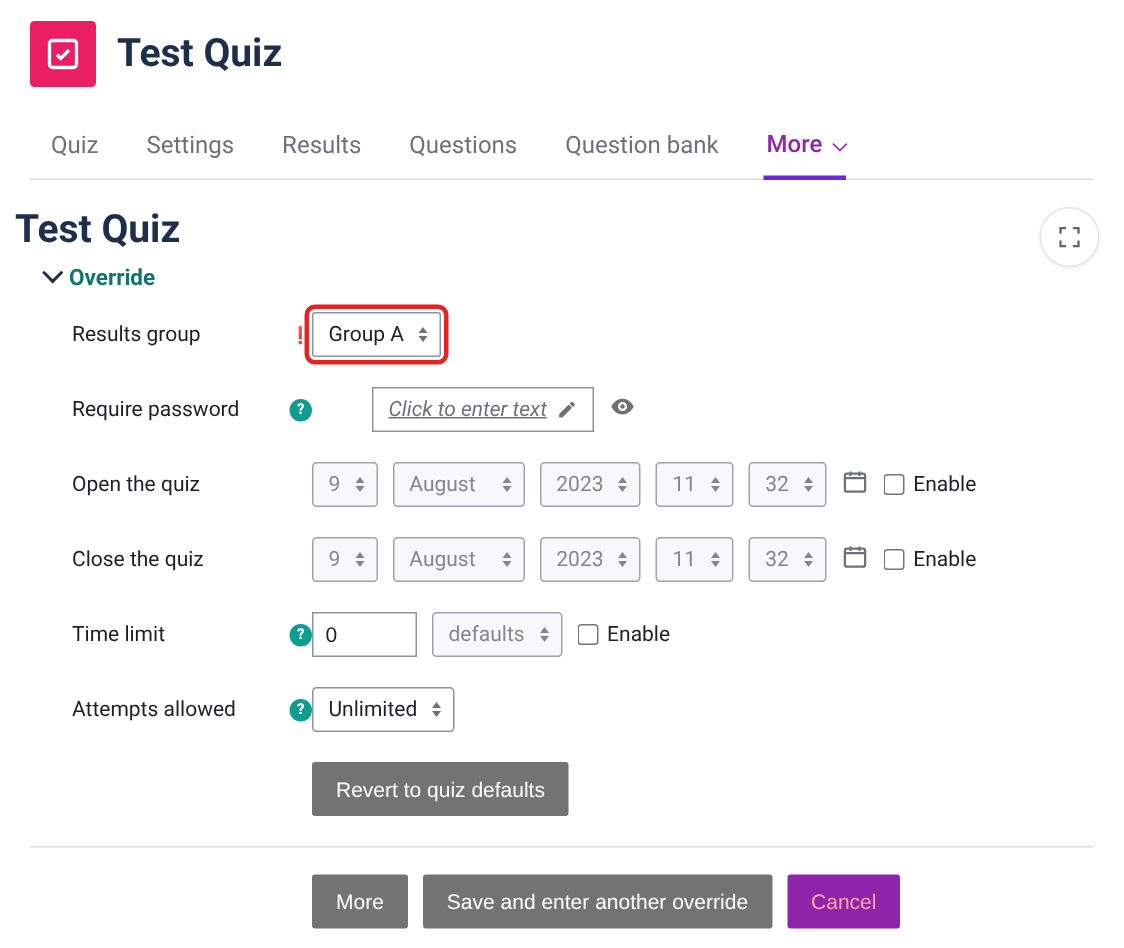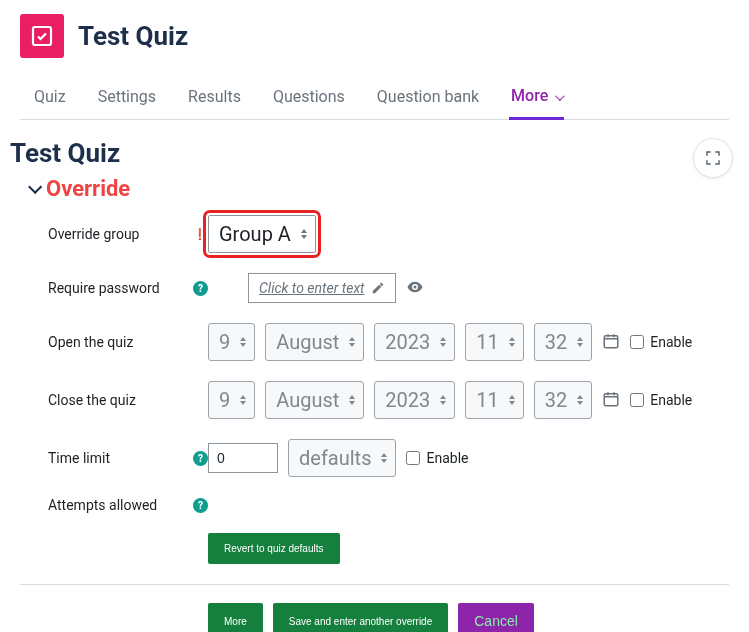--- a/index.html
+++ b/index.html
@@ -109,23 +109,23 @@
     content: '';
     display: inline-block;
     width: 8px;
     height: 8px;
     border-right: 2px solid #1d2f4a;
     border-bottom: 2px solid #1d2f4a;
     transform: rotate(45deg) translateY(-3px);
   }
   .collapsible-header h3 {
     margin: 0;
-    font-size: 22px;
+    font-size: 15px;
     font-weight: 700;
-    color: #ef4444;
+    color: #0f766e;
   }
   
   .form-row {
     display: flex;
     align-items: center;
     margin: 0 0 20px 0;
     padding-left: 28px;
   }
   .form-label-col {
     width: 170px;
@@ -155,21 +155,21 @@
     flex-wrap: wrap;
   }
   
   .select {
     border: 1px solid #8a959e;
     background: #f6f7f8;
     border-radius: 3px;
     padding: 6px 24px 6px 10px;
     color: #6a737b;
     position: relative;
-    font-size: 20px;
+    font-size: 14px;
     cursor: pointer;
     display: inline-flex;
     align-items: center;
   }
   .select .sort-caret {
     position: absolute;
     right: 8px;
     top: 50%;
     transform: translateY(-50%);
     display: flex;
@@ -210,31 +210,31 @@
     width: 70px;
     font-size: 14px;
     color: #1d2125;
     background:#fff;
   }
   .cal-icon { color:#6a737b; }
   .checkbox-wrap { display:inline-flex; align-items:center; gap:6px; color:#1d2125; }
   .checkbox-wrap input { width:14px; height:14px; margin:0; }
   
   .btn-dark {
-    background: #15803d;
+    background: #737373;
     color: #fff;
     border: none;
     padding: 10px 16px;
-    font-size: 10px;
+    font-size: 14px;
     cursor: pointer;
     border-radius: 2px;
   }
   .btn-purple {
     background: #8e24aa;
-    color: #86efac;
+    color: #fca5a5;
     border: none;
     padding: 10px 16px;
     font-size: 14px;
     cursor: pointer;
     border-radius: 2px;
   }
   .divider {
     border: none;
     border-top: 1px solid #dcdcdc;
     margin: 18px 10px;
@@ -279,21 +279,21 @@
   </div>
   <h2 class="section-heading">Test Quiz</h2>
 
   <div class="collapsible-header">
     <span class="caret-down"></span>
     <h3>Override</h3>
   </div>
 
   <div class="form-row">
     <div class="form-label-col">
-      <span class="label-text">Override group</span>
+      <span class="label-text">Results group</span>
       <span class="req-icon">❗</span>
     </div>
     <div class="form-control-col">
       <div class="select highlight-red" style="background:#fff; color:#1d2125;">
         <span>Group A</span>
         <span class="sort-caret"></span>
       </div>
     </div>
   </div>
 
@@ -409,20 +409,26 @@
         <span>Enable</span>
       </label>
     </div>
   </div>
 
   <div class="form-row">
     <div class="form-label-col">
       <span class="label-text">Attempts allowed</span>
       <span class="help-icon">?</span>
     </div>
+    <div class="form-control-col">
+      <div class="select" style="background:#fff; color:#1d2125;">
+        <span>Unlimited</span>
+        <span class="sort-caret"></span>
+      </div>
+    </div>
   </div>
 
   <div class="form-row">
     <div class="form-label-col"></div>
     <div class="form-control-col">
       <button class="btn-dark">Revert to quiz defaults</button>
     </div>
   </div>
 
   <hr class="divider">

